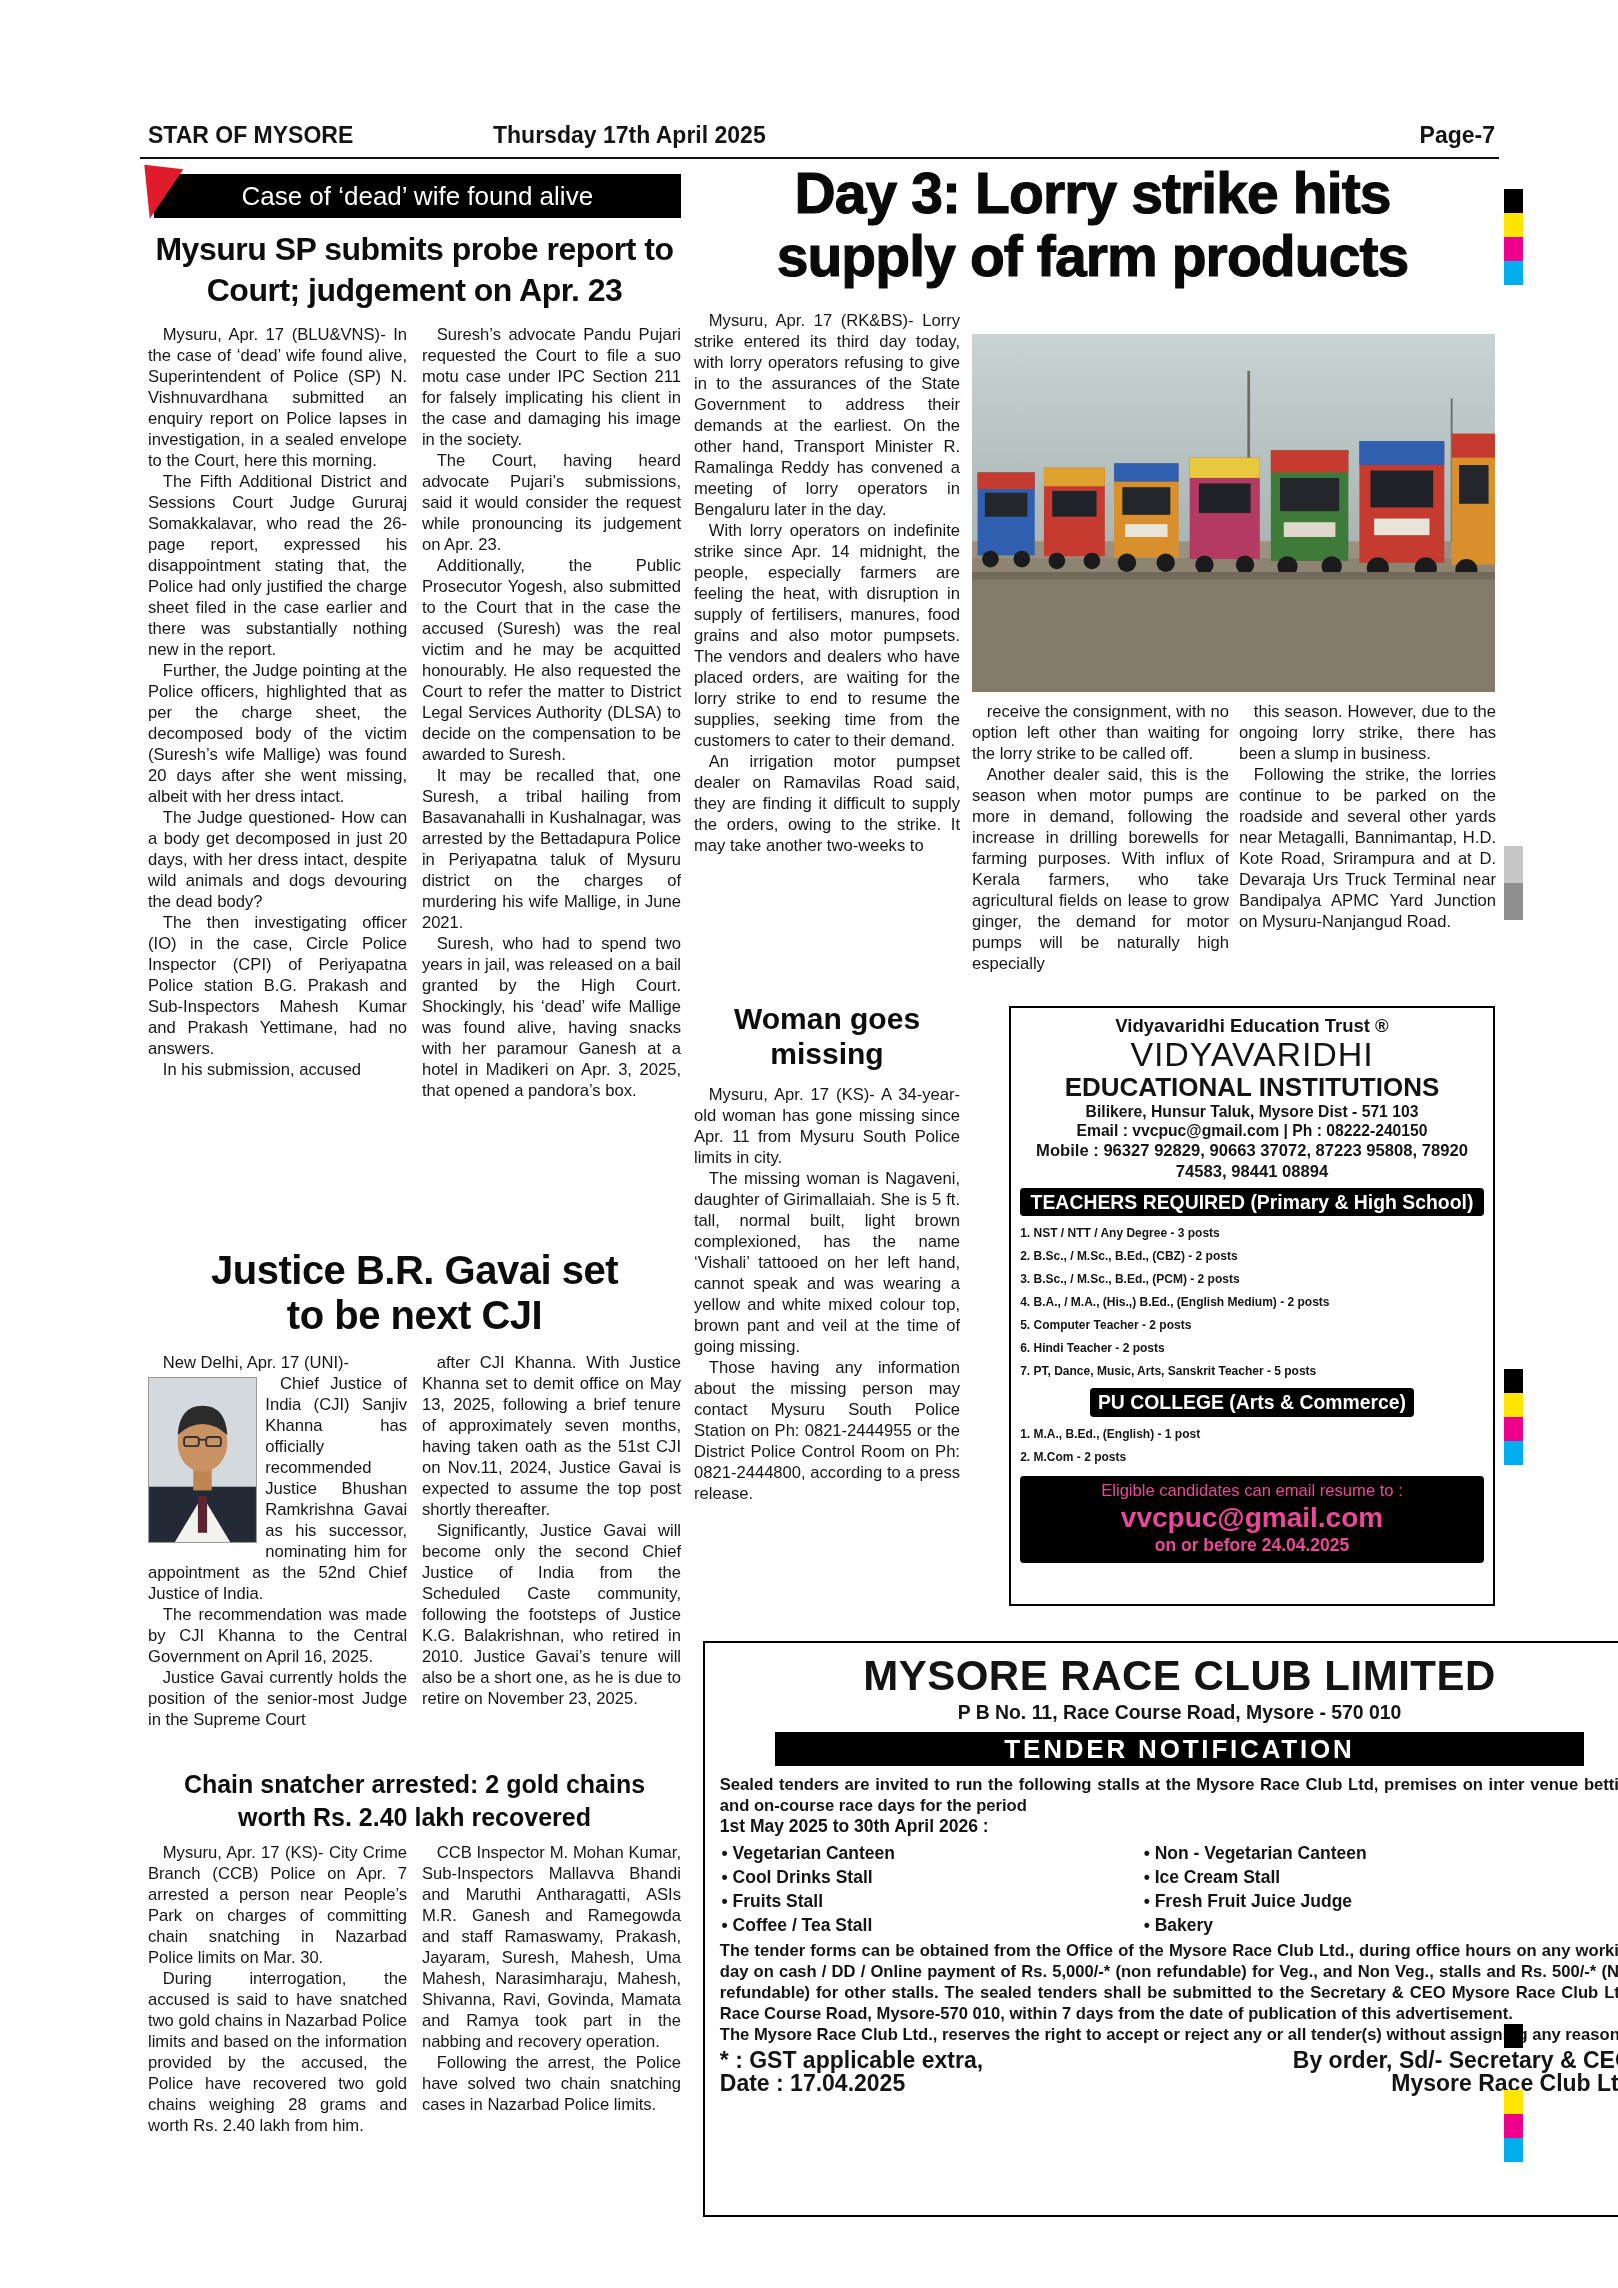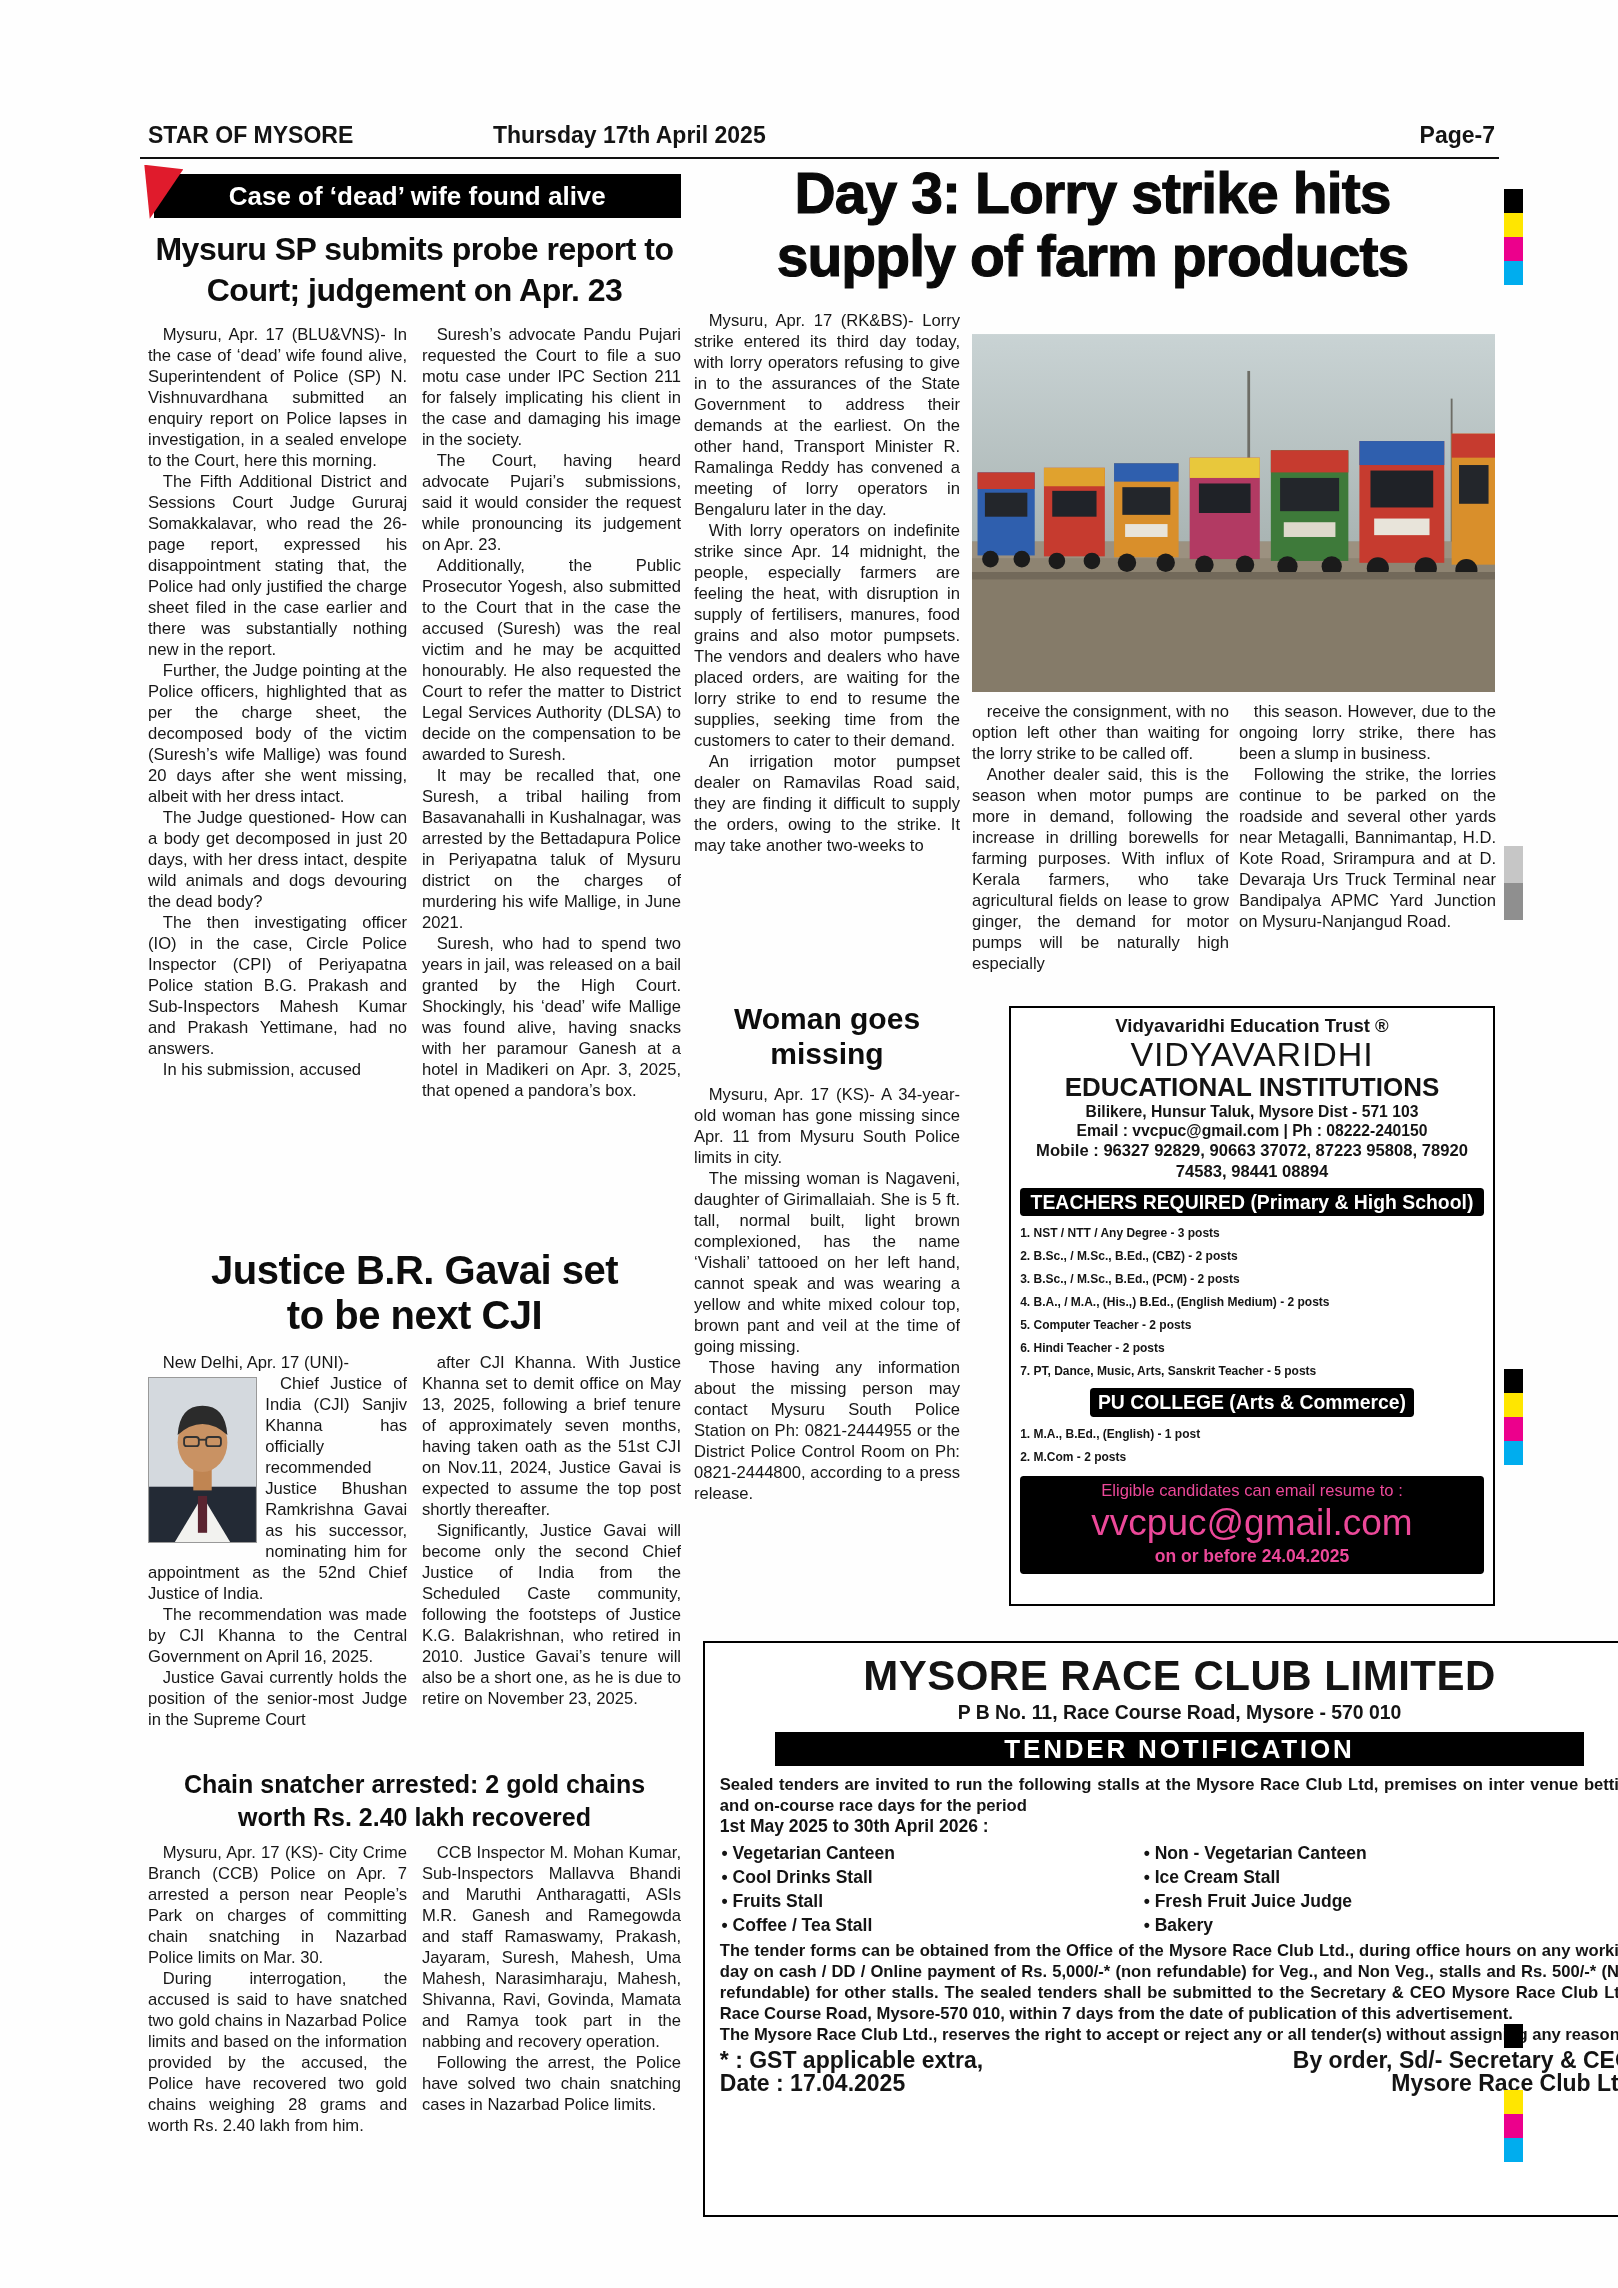--- a/index.html
+++ b/index.html
@@ -20,21 +20,21 @@
   }
   .cols { display:flex; gap:14.8px; overflow:hidden; }
   .col  { flex:1; overflow:hidden; }
   .headline { font-weight:bold; text-align:center; color:#0d0d0d; }
   
   .art-probe { position:absolute; left:148px; top:174px; width:533px; }
   .kicker { position:relative; margin-left:5.5px; height:44px; background:#000;
             display:flex; align-items:center; justify-content:center; }
   .kicker-flag { position:absolute; left:-9.2px; top:-9.2px; width:39px; height:54px;
                  background:#e01b2c; clip-path:polygon(0 0,100% 8%,14% 100%); }
-  .kicker-text { color:#fff; font-size:26px; font-weight:bold; position:relative; }
+  .kicker-text { color:#fff; font-size:26px; font-weight:normal; position:relative; }
   .probe-headline { font-size:32px; line-height:1.28; margin-top:11px; letter-spacing:-0.5px; }
   .probe-cols { margin-top:13px; height:903px; }
   
   .lorry-headline { position:absolute; left:690px; top:162px; width:805px;
                     font-size:57px; font-weight:bold; line-height:1.1;
                     text-align:center; letter-spacing:-0.9px;
                     -webkit-text-stroke:1.1px #0a0a0a; color:#0a0a0a; }
   .lorry-col1 { position:absolute; left:694px; top:310px; width:266px; height:685px; overflow:hidden; }
   .lorry-photo { position:absolute; left:972px; top:334px; width:523px; height:358px; overflow:hidden; }
   .lorry-col2 { position:absolute; left:972px; top:701px; width:257px; height:293px; overflow:hidden; }
@@ -62,21 +62,21 @@
   .vv-name2 { font-size:26px; font-weight:bold; line-height:1.1; }
   .vv-addr, .vv-email { font-size:15.7px; font-weight:bold; line-height:1.25; }
   .vv-mobile { font-size:16.6px; font-weight:bold; line-height:1.25; }
   .vv-banner { background:#000; color:#fff; font-size:19.4px; font-weight:bold;
                padding:2.8px 0; margin:5.5px 0; border-radius:3.7px; }
   .vv-banner2 { width:70%; margin:5.5px auto; }
   .vv-posts { text-align:left; }
   .post-line { font-size:12px; font-weight:bold; line-height:23px; text-align:left; }
   .vv-footer { background:#000; color:#ec4899; margin-top:7.4px; padding:5.5px 3.7px 7.4px; border-radius:3.7px; }
   .vv-f1 { font-size:16.6px; }
-  .vv-femail { font-size:37px; font-weight:normal; line-height:1.2; }
+  .vv-femail { font-size:28px; font-weight:bold; line-height:1.2; }
   .vv-f2 { font-size:17.5px; font-weight:bold; }
   
   .ad-rc { position:absolute; left:703px; top:1641px; width:953px; height:576px;
            border:2.8px solid #000; background:#fff; padding:9.2px 14.8px; overflow:hidden; }
   .rc-name { font-size:42px; font-weight:bold; text-align:center; letter-spacing:0.5px; }
   .rc-addr, .rc-contact { font-size:19.4px; font-weight:bold; text-align:center; line-height:1.25; }
   .rc-banner { background:#000; color:#fff; font-size:26px; font-weight:bold;
                text-align:center; letter-spacing:2.8px; width:88%; margin:7.4px auto 7.4px; padding:1.8px 0; }
   .rc-body { font-size:16.6px; font-weight:bold; line-height:21px; text-align:justify; }
   .rc-intro2 { font-size:17.5px; font-weight:bold; }

